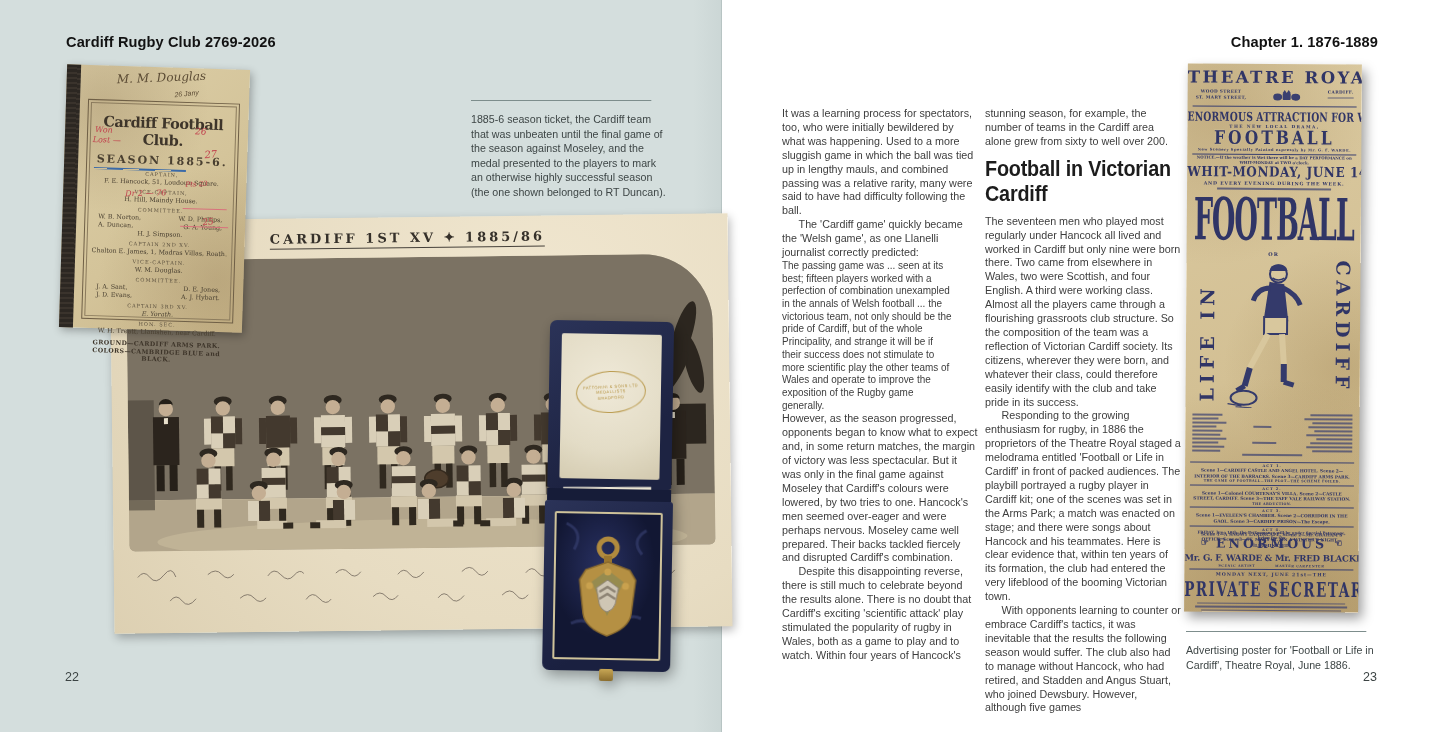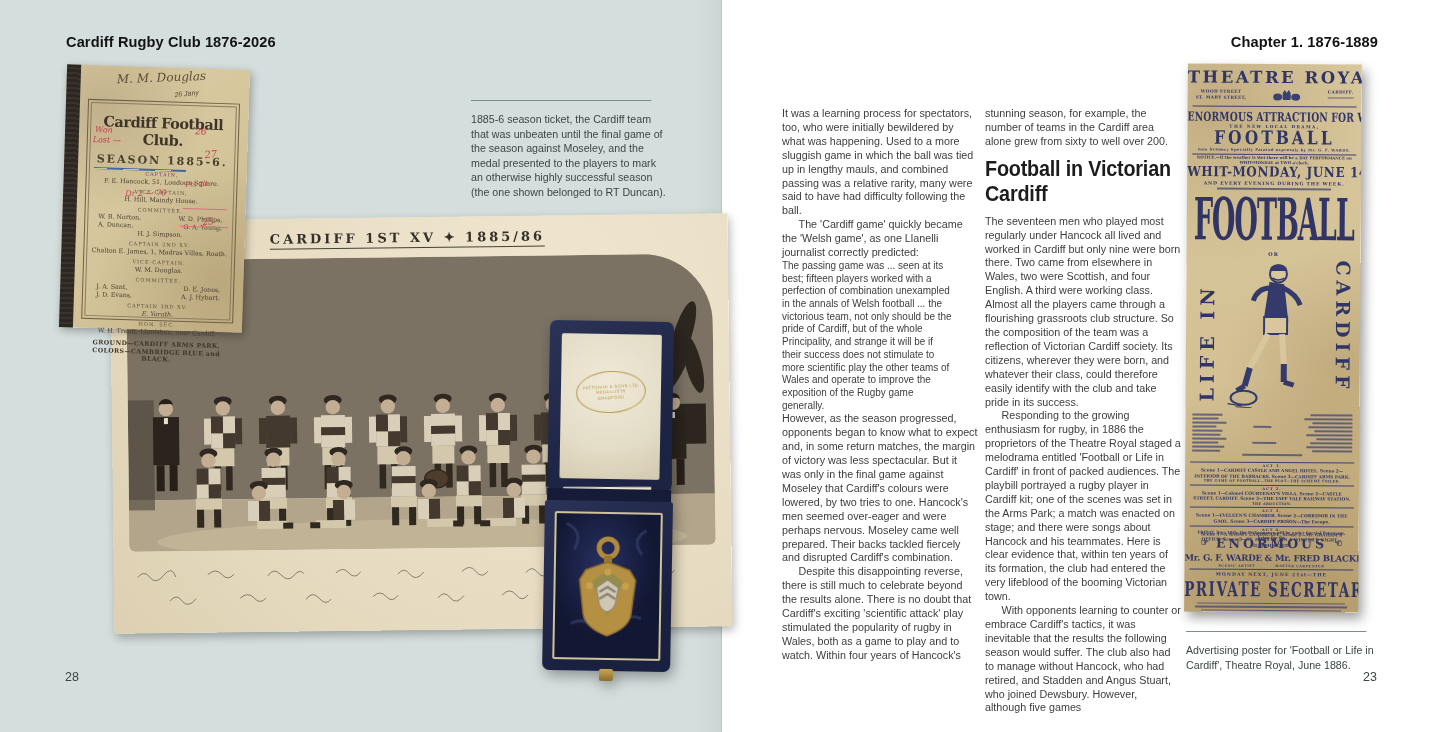--- a/index.html
+++ b/index.html
@@ -147,21 +147,21 @@
   .po-ps { top:513px; font-size:13.5px; font-weight:bold; letter-spacing:1.5px; transform:scaleY(1.5); transform-origin:50% 0; white-space:nowrap; }
   .po-prices { position:absolute; left:10px; right:10px; top:537px; }
   .po-prices .bar { margin:1.8px auto; }
 </style>
 </head>
 <body>
 
 <div id="spread">
 
   <div class="page-left">
-    <div class="run-head rh-left">Cardiff Rugby Club 1876-2026</div>
+    <div class="run-head rh-left">Cardiff Rugby Club 2769-2026</div>
 
     <div class="cap-left cond">
       <div class="cap-rule"></div>
       <div class="cap-text">1885-6 season ticket, the Cardiff team that was unbeaten until the final game of the season against Moseley, and the medal presented to the players to mark an otherwise highly successful season (the one shown belonged to RT Duncan).</div>
     </div>
 
     <div class="photo-mount">
       <div class="photo-title">CARDIFF 1ST XV ✦ 1885/86</div>
       <div class="photo-img">
         <svg width="586" height="291" viewBox="0 0 586 291">
@@ -387,21 +387,21 @@
             <path d="M44,78 l8,-5 l8,5 M44,85 l8,-5 l8,5" stroke="#8e8475" stroke-width="2.5" fill="none"></path>
             <circle cx="52" cy="58" r="3.5" fill="#c9a14e"></circle>
               <circle cx="34" cy="72" r="3.5" fill="#c9a14e"></circle>
               <circle cx="70" cy="72" r="3.5" fill="#c9a14e"></circle>
           </svg>
         </div>
       </div>
       <div class="mb-clasp"></div>
     </div>
 
-    <div class="page-num pn-left">28</div>
+    <div class="page-num pn-left">22</div>
   </div>
 
   <div class="page-right"></div>
   <div class="spine-line"></div>
 
   <div class="run-head rh-right">Chapter 1. 1876-1889</div>
 
   <div class="col col-1 cond">
     <p>It was a learning process for spectators, too, who were initially bewildered by what was happening. Used to a more sluggish game in which the ball was tied up in lengthy mauls, and combined passing was a relative rarity, many were said to have had difficulty following the ball.</p>
     <p class="ind">The 'Cardiff game' quickly became the 'Welsh game', as one Llanelli journalist correctly predicted:</p>

